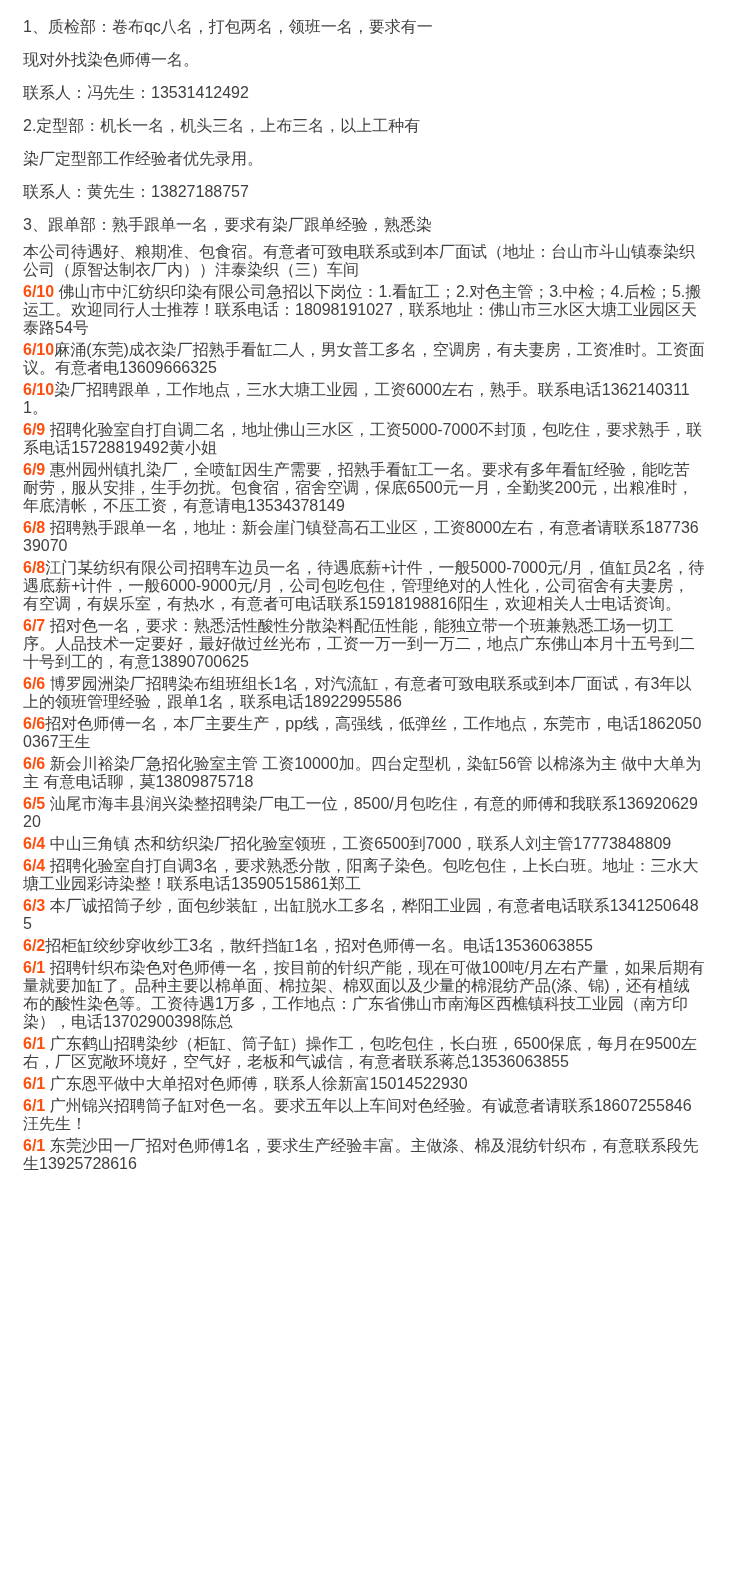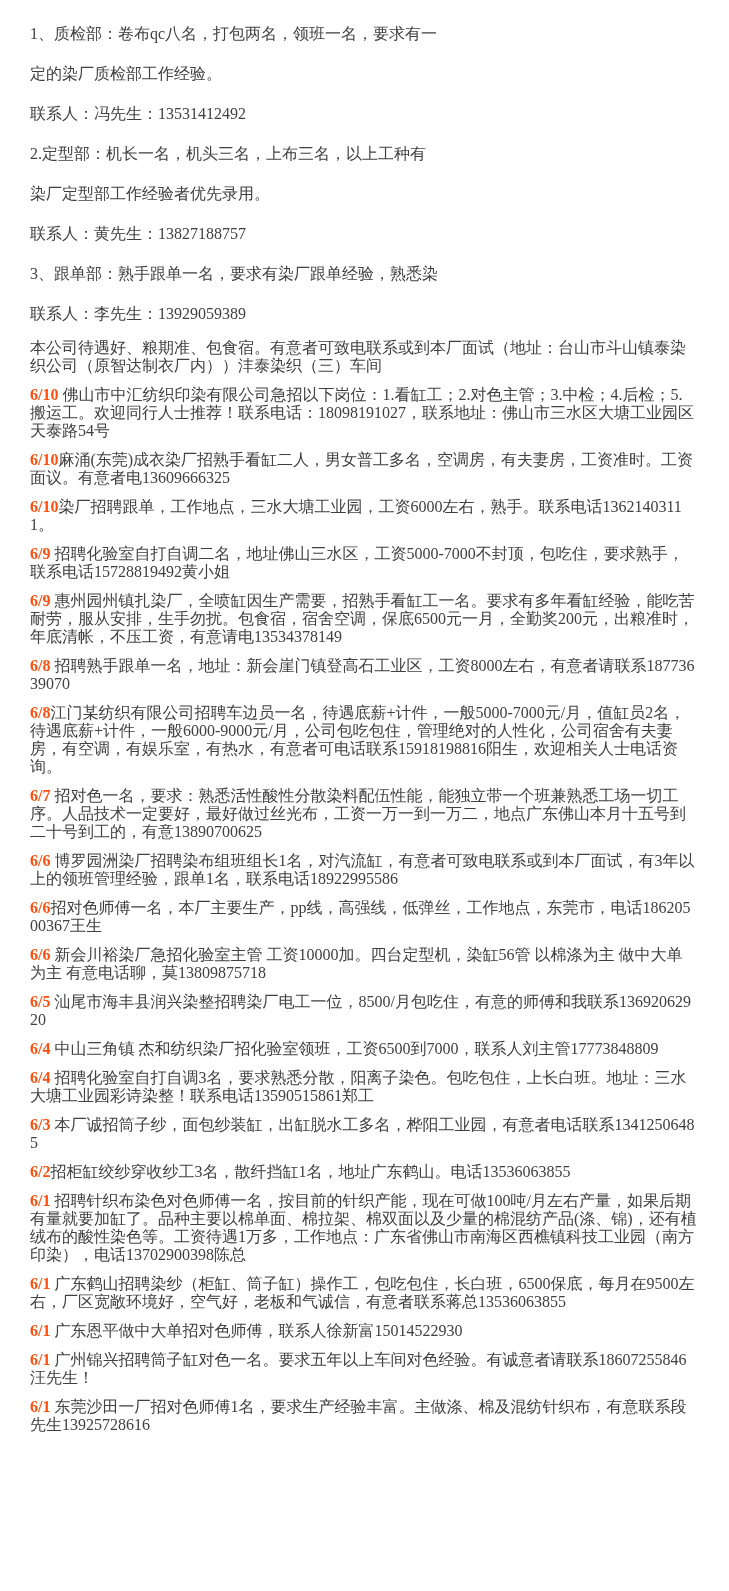--- a/index.html
+++ b/index.html
@@ -13,63 +13,61 @@
     box-sizing:border-box;
     width:729px;
     min-height:1591px;
     padding:8px 20px 12px 19px;
     font-family:"Liberation Sans","DejaVu Sans",sans-serif;
     font-size:16px;
     color:var(--text);
     background:var(--bg);
   }
   .doc p{
-    margin:11px;
+    margin:4px;
     word-break:break-all;
     white-space:pre-wrap;
-    font-family:Liberation Serif, serif;
   }
   .intro p{line-height:29px;}
   .posts p{line-height:18px;}
   .date{
     color:var(--date);
     font-weight:bold;
   }
 </style>
 </head>
 <body>
 
 <div class="doc">
   <div class="intro">
     <p>1、质检部：卷布qc八名，打包两名，领班一名，要求有一</p>
-    <p>定的染厂质检部工作经验。</p>
+    <p>现对外找染色师傅一名。</p>
     <p>联系人：冯先生：13531412492</p>
     <p>2.定型部：机长一名，机头三名，上布三名，以上工种有</p>
     <p>染厂定型部工作经验者优先录用。</p>
     <p>联系人：黄先生：13827188757</p>
     <p>3、跟单部：熟手跟单一名，要求有染厂跟单经验，熟悉染</p>
-    <p>联系人：李先生：13929059389</p>
   </div>
   <div class="posts" id="posts">
       <p><span>本公司待遇好、粮期准、包食宿。有意者可致电联系或到本厂面试（地址：台山市斗山镇泰染织公司（原智达制衣厂内））沣泰染织（三）车间</span></p>
       <p><span class="date">6/10</span><span> 佛山市中汇纺织印染有限公司急招以下岗位：1.看缸工；2.对色主管；3.中检；4.后检；5.搬运工。欢迎同行人士推荐！联系电话：18098191027，联系地址：佛山市三水区大塘工业园区天泰路54号</span></p>
       <p><span class="date">6/10</span><span>麻涌(东莞)成衣染厂招熟手看缸二人，男女普工多名，空调房，有夫妻房，工资准时。工资面议。有意者电13609666325</span></p>
       <p><span class="date">6/10</span><span>染厂招聘跟单，工作地点，三水大塘工业园，工资6000左右，熟手。联系电话13621403111。</span></p>
       <p><span class="date">6/9</span><span> 招聘化验室自打自调二名，地址佛山三水区，工资5000-7000不封顶，包吃住，要求熟手，联系电话15728819492黄小姐</span></p>
       <p><span class="date">6/9</span><span> 惠州园州镇扎染厂，全喷缸因生产需要，招熟手看缸工一名。要求有多年看缸经验，能吃苦耐劳，服从安排，生手勿扰。包食宿，宿舍空调，保底6500元一月，全勤奖200元，出粮准时，年底清帐，不压工资，有意请电13534378149</span></p>
       <p><span class="date">6/8</span><span> 招聘熟手跟单一名，地址：新会崖门镇登高石工业区，工资8000左右，有意者请联系18773639070</span></p>
       <p><span class="date">6/8</span><span>江门某纺织有限公司招聘车边员一名，待遇底薪+计件，一般5000-7000元/月，值缸员2名，待遇底薪+计件，一般6000-9000元/月，公司包吃包住，管理绝对的人性化，公司宿舍有夫妻房，有空调，有娱乐室，有热水，有意者可电话联系15918198816阳生，欢迎相关人士电话资询。</span></p>
       <p><span class="date">6/7</span><span> 招对色一名，要求：熟悉活性酸性分散染料配伍性能，能独立带一个班兼熟悉工场一切工序。人品技术一定要好，最好做过丝光布，工资一万一到一万二，地点广东佛山本月十五号到二十号到工的，有意13890700625</span></p>
       <p><span class="date">6/6</span><span> 博罗园洲染厂招聘染布组班组长1名，对汽流缸，有意者可致电联系或到本厂面试，有3年以上的领班管理经验，跟单1名，联系电话18922995586</span></p>
       <p><span class="date">6/6</span><span>招对色师傅一名，本厂主要生产，pp线，高强线，低弹丝，工作地点，东莞市，电话18620500367王生</span></p>
       <p><span class="date">6/6</span><span> 新会川裕染厂急招化验室主管 工资10000加。四台定型机，染缸56管 以棉涤为主 做中大单为主 有意电话聊，莫13809875718</span></p>
       <p><span class="date">6/5</span><span> 汕尾市海丰县润兴染整招聘染厂电工一位，8500/月包吃住，有意的师傅和我联系13692062920</span></p>
       <p><span class="date">6/4</span><span> 中山三角镇 杰和纺织染厂招化验室领班，工资6500到7000，联系人刘主管17773848809</span></p>
       <p><span class="date">6/4</span><span> 招聘化验室自打自调3名，要求熟悉分散，阳离子染色。包吃包住，上长白班。地址：三水大塘工业园彩诗染整！联系电话13590515861郑工</span></p>
       <p><span class="date">6/3</span><span> 本厂诚招筒子纱，面包纱装缸，出缸脱水工多名，桦阳工业园，有意者电话联系13412506485</span></p>
-      <p><span class="date">6/2</span><span>招柜缸绞纱穿收纱工3名，散纤挡缸1名，地址广东鹤山。电话13536063855</span></p>
+      <p><span class="date">6/2</span><span>招柜缸绞纱穿收纱工3名，散纤挡缸1名，招对色师傅一名。电话13536063855</span></p>
       <p><span class="date">6/1</span><span> 招聘针织布染色对色师傅一名，按目前的针织产能，现在可做100吨/月左右产量，如果后期有量就要加缸了。品种主要以棉单面、棉拉架、棉双面以及少量的棉混纺产品(涤、锦)，还有植绒布的酸性染色等。工资待遇1万多，工作地点：广东省佛山市南海区西樵镇科技工业园（南方印染），电话13702900398陈总</span></p>
       <p><span class="date">6/1</span><span> 广东鹤山招聘染纱（柜缸、筒子缸）操作工，包吃包住，长白班，6500保底，每月在9500左右，厂区宽敞环境好，空气好，老板和气诚信，有意者联系蒋总13536063855</span></p>
       <p><span class="date">6/1</span><span> 广东恩平做中大单招对色师傅，联系人徐新富15014522930</span></p>
       <p><span class="date">6/1</span><span> 广州锦兴招聘筒子缸对色一名。要求五年以上车间对色经验。有诚意者请联系18607255846汪先生！</span></p>
       <p><span class="date">6/1</span><span> 东莞沙田一厂招对色师傅1名，要求生产经验丰富。主做涤、棉及混纺针织布，有意联系段先生13925728616</span></p>
     </div>
 </div>
 
 </body></html>

